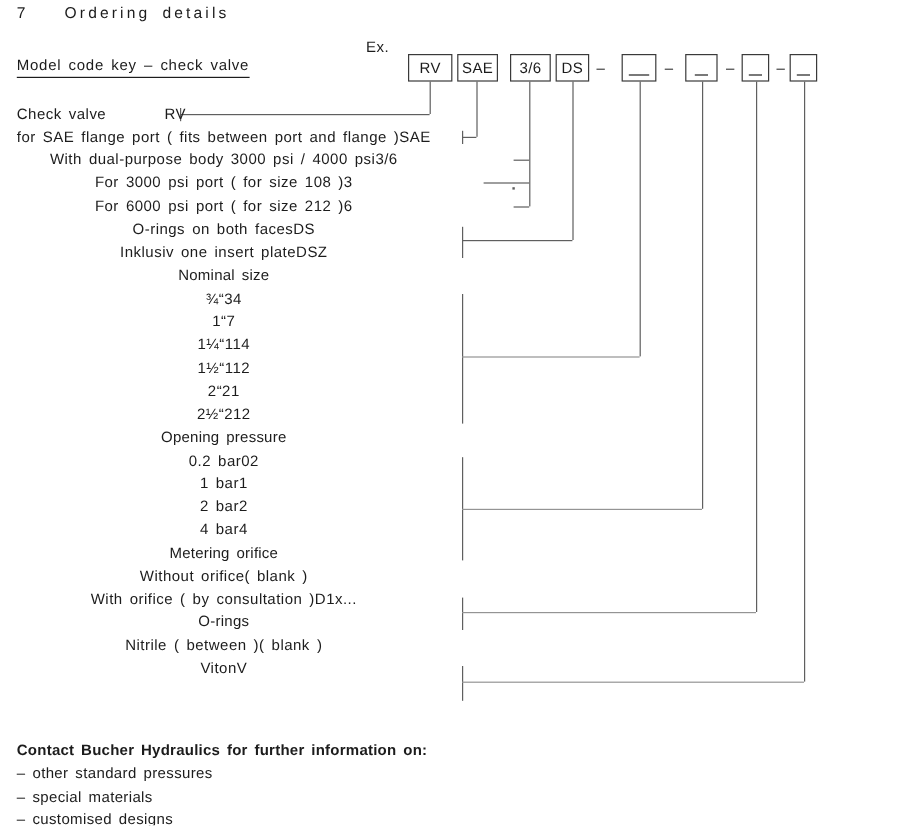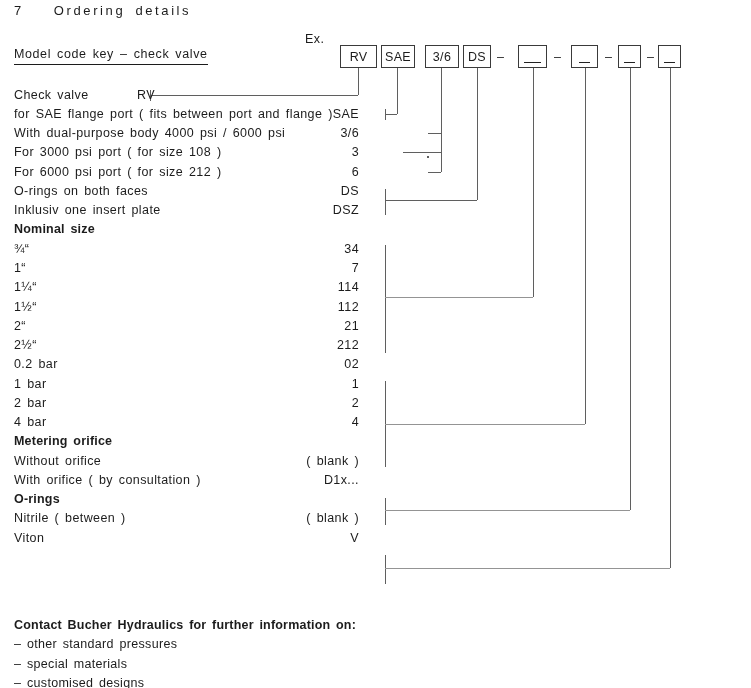--- a/index.html
+++ b/index.html
@@ -24,23 +24,23 @@
   .mark{display:block;width:11px;height:1px;background:#222;margin-bottom:4px}
   .mark.wide{width:17px}
   .dash{position:absolute;top:50px;color:#1c1c1c}
 
   
   .ln{position:absolute;display:block;width:1px;height:1px;background:#5f5f5f}
   .ln.soft{background:#949494}
 
   
   .rows{position:absolute;left:14px;top:85px;width:345px}
-  .row{position:relative;display:flex;justify-content:space-between;align-items:center;height:19.28px}
+  .row{position:relative;display:flex;justify-content:center;align-items:center;height:19.28px}
   .row .label,.row .code{white-space:nowrap}
-  .row.header .label{font-weight:bold;letter-spacing:.2px}
+  .row.header .label{font-weight:normal;letter-spacing:.2px}
   .row.inline{justify-content:flex-start}
   .row.inline .code{position:absolute;left:123px}
 
   
   .footer{position:absolute;left:14px;top:616px;line-height:19.4px}
   .fhead{font-weight:bold;letter-spacing:.2px}
   .fline{letter-spacing:.3px}
 </style>
 </head>
 <body>
@@ -117,21 +117,21 @@
     <span class="label">Check valve</span>
     <span class="code">RV</span>
   </div>
 
   <div class="row">
     <span class="label">for SAE flange port ( fits between port and flange )</span>
     <span class="code">SAE</span>
   </div>
 
   <div class="row">
-    <span class="label">With dual-purpose body 4000 psi / 6000 psi</span>
+    <span class="label">With dual-purpose body 3000 psi / 4000 psi</span>
     <span class="code">3/6</span>
   </div>
 
   <div class="row">
     <span class="label">For 3000 psi port ( for size 108 )</span>
     <span class="code">3</span>
   </div>
 
   <div class="row">
     <span class="label">For 6000 psi port ( for size 212 )</span>
@@ -176,20 +176,24 @@
   <div class="row">
     <span class="label">2“</span>
     <span class="code">21</span>
   </div>
 
   <div class="row">
     <span class="label">2½“</span>
     <span class="code">212</span>
   </div>
 
+  <div class="row header">
+    <span class="label">Opening pressure</span>
+
+  </div>
 
   <div class="row">
     <span class="label">0.2 bar</span>
     <span class="code">02</span>
   </div>
 
 
   <div class="row">
     <span class="label">1 bar</span>
     <span class="code">1</span>

